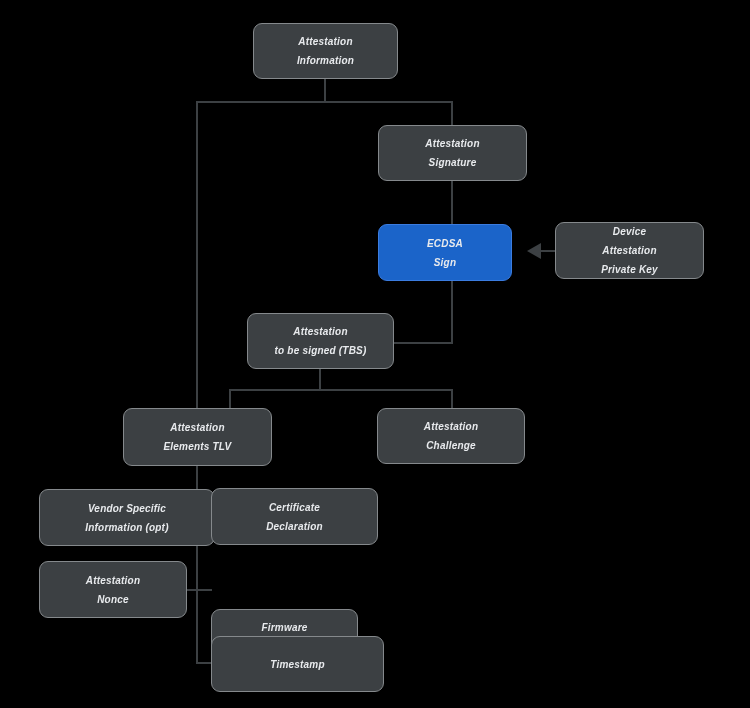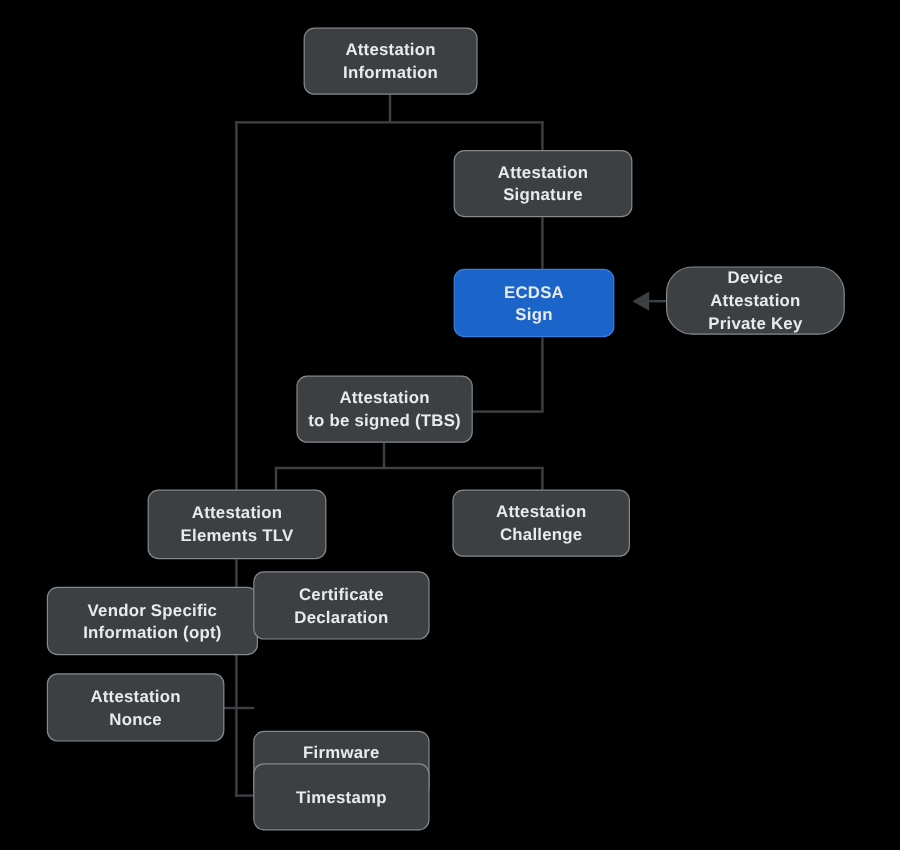--- a/index.html
+++ b/index.html
@@ -15,29 +15,30 @@
     font-family: "Liberation Sans", "DejaVu Sans", sans-serif;
     overflow: hidden;
   }
   .node {
     position: absolute;
     box-sizing: border-box;
     background: var(--node-fill, #3c4043);
     border: 1.5px solid var(--node-border, #85898c);
     border-radius: 9px;
     color: var(--node-text, #e8eaed);
-    font-size: 14px;
+    font-size: 10px;
     font-weight: bold;
     line-height: 19px;
     letter-spacing: 0.2px;
     display: flex;
     align-items: center;
     justify-content: center;
     text-align: center;
     white-space: pre-line;
+    font-style: italic;
   }
   .node.accent {
     background: var(--accent-fill, #1b64c9);
     border-color: var(--accent-border, #3b7ce0);
   }
   .conn {
     position: absolute;
     background: var(--connector, #3c4043);
   }
   .arrowhead {
@@ -46,29 +47,29 @@
     height: 0;
     border-top: 8px solid transparent;
     border-bottom: 8px solid transparent;
     border-right: 14px solid var(--connector, #3c4043);
   }
 
   
   .n-info        { left: 253px; top:  23px; width: 145px; height: 56px; }
   .n-signature   { left: 378px; top: 125px; width: 149px; height: 56px; }
   .n-ecdsa       { left: 378px; top: 224px; width: 134px; height: 57px; }
-  .n-device      { left: 555px; top: 222px; width: 149px; height: 57px; border-radius: 22px; }
+  .n-device      { left: 555px; top: 222px; width: 149px; height: 57px; }
   .n-tbs         { left: 247px; top: 313px; width: 147px; height: 56px; }
   .n-elements    { left: 123px; top: 408px; width: 149px; height: 58px; }
   .n-challenge   { left: 377px; top: 408px; width: 148px; height: 56px; }
   .n-vendor      { left:  39px; top: 489px; width: 176px; height: 57px; }
-  .n-certificate { left: 211px; top: 476px; width: 147px; height: 57px; }
+  .n-certificate { left: 211px; top: 488px; width: 167px; height: 57px; }
   .n-nonce       { left:  39px; top: 561px; width: 148px; height: 57px; }
   .n-firmware    { left: 211px; top: 574px; width: 147px; height: 56px; margin-top: 35px; }
-  .n-timestamp   { left: 211px; top: 636px; width: 147px; height: 56px; }
+  .n-timestamp   { left: 211px; top: 636px; width: 173px; height: 56px; }
 
   
   .c-info-down        { left: 324px; top:  79px; width:   2px; height: 23px; }
   .c-split-h          { left: 196px; top: 101px; width: 257px; height:  2px; }
   .c-left-long        { left: 196px; top: 101px; width:   2px; height: 307px; }
   .c-right-down       { left: 451px; top: 101px; width:   2px; height: 24px; }
   .c-sig-ecdsa        { left: 451px; top: 181px; width:   2px; height: 43px; }
   .c-ecdsa-down       { left: 451px; top: 281px; width:   2px; height: 62px; }
   .c-ecdsa-tbs-h      { left: 394px; top: 342px; width:  59px; height:  2px; }
   .c-tbs-down         { left: 319px; top: 369px; width:   2px; height: 22px; }

